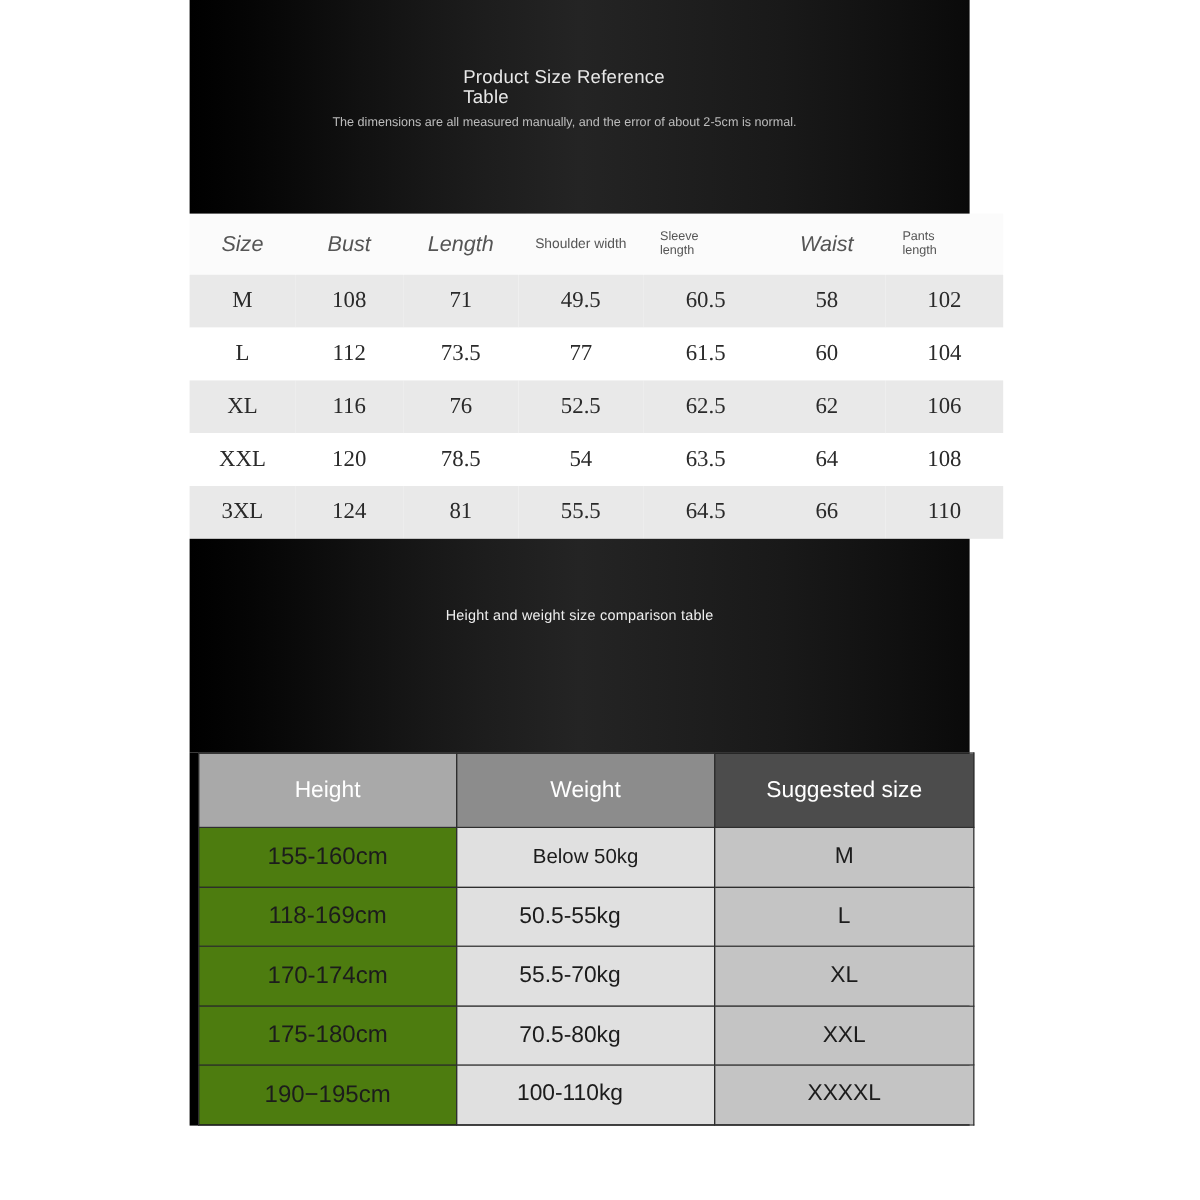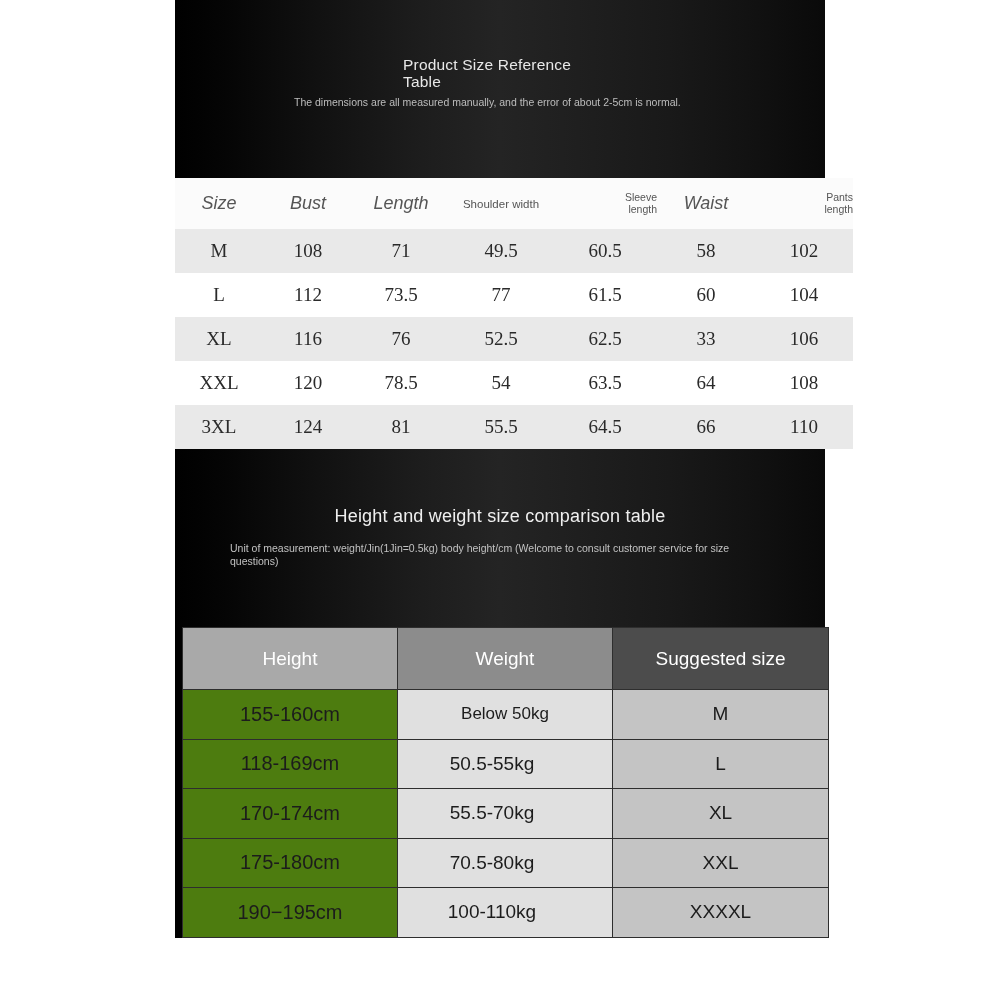--- a/index.html
+++ b/index.html
@@ -17,21 +17,21 @@
   #page {
     position: relative;
     width: 1000px;
     height: 1000px;
     background: #ffffff;
   }
 
   
   .content {
     position: absolute;
-    left: 175px;
+    left: 158px;
     top: 0px;
     width: 650px;
   }
 
   
   .banner {
     position: relative;
     width: 100%;
     background: linear-gradient(90deg,
         #000000 0%,
@@ -73,21 +73,21 @@
     width: 392px;
   }
 
   .banner-2-wrap { position: relative; width: 100%; height: 178px; }
   .banner-2-title {
     position: absolute;
     left: 0; right: 0;
     top: 57px;
     text-align: center;
     color: #efefef;
-    font-size: 18px;
+    font-size: 12px;
     letter-spacing: .2px;
   }
   .banner-2-sub {
     position: absolute;
     left: 55px;
     top: 93px;
     width: 525px;
     color: #c2c2c2;
     font-size: 10.5px;
     line-height: 12.5px;
@@ -110,21 +110,21 @@
     color: #555555;
     font-weight: normal;
     text-align: center;
     vertical-align: middle;
   }
   .t1 thead th.big  { font-size: 18px; font-style: italic; }
   .t1 thead th.small{ font-size: 11.5px; }
   .t1 thead th.twoline {
     font-size: 10.5px;
     line-height: 11.5px;
-    text-align: right;
+    text-align: left;
     padding-left: 14px;
     white-space: pre-line;
   }
 
   .t1 tbody tr { height: 44px; }
   .t1 tbody tr.odd  { background: #e9e9e9; }
   .t1 tbody tr.even { background: #ffffff; }
   .t1 tbody td {
     text-align: center;
     vertical-align: middle;
@@ -230,21 +230,21 @@
           <td>61.5</td>
           <td>60</td>
           <td>104</td>
         </tr>
         <tr class="odd">
           <td class="sizecell">XL</td>
           <td>116</td>
           <td>76</td>
           <td>52.5</td>
           <td>62.5</td>
-          <td>33</td>
+          <td>62</td>
           <td>106</td>
         </tr>
         <tr class="even">
           <td class="sizecell">XXL</td>
           <td>120</td>
           <td>78.5</td>
           <td>54</td>
           <td>63.5</td>
           <td>64</td>
           <td>108</td>
@@ -257,21 +257,20 @@
           <td>64.5</td>
           <td>66</td>
           <td>110</td>
         </tr>
       </tbody>
     </table>
 
     <div class="banner" style="height:178px">
       <div class="banner-2-wrap">
         <div class="banner-2-title">Height and weight size comparison table</div>
-        <div class="banner-2-sub">Unit of measurement: weight/Jin(1Jin=0.5kg) body height/cm (Welcome to consult customer service for size questions)</div>
       </div>
     </div>
 
     <div class="t2-wrap">
       <table class="t2">
         <thead>
           <tr>
             <th class="h-height" style="width:214px">Height</th>
             <th class="h-weight" style="width:214px">Weight</th>
             <th class="h-size" style="width:215px">Suggested size</th>

